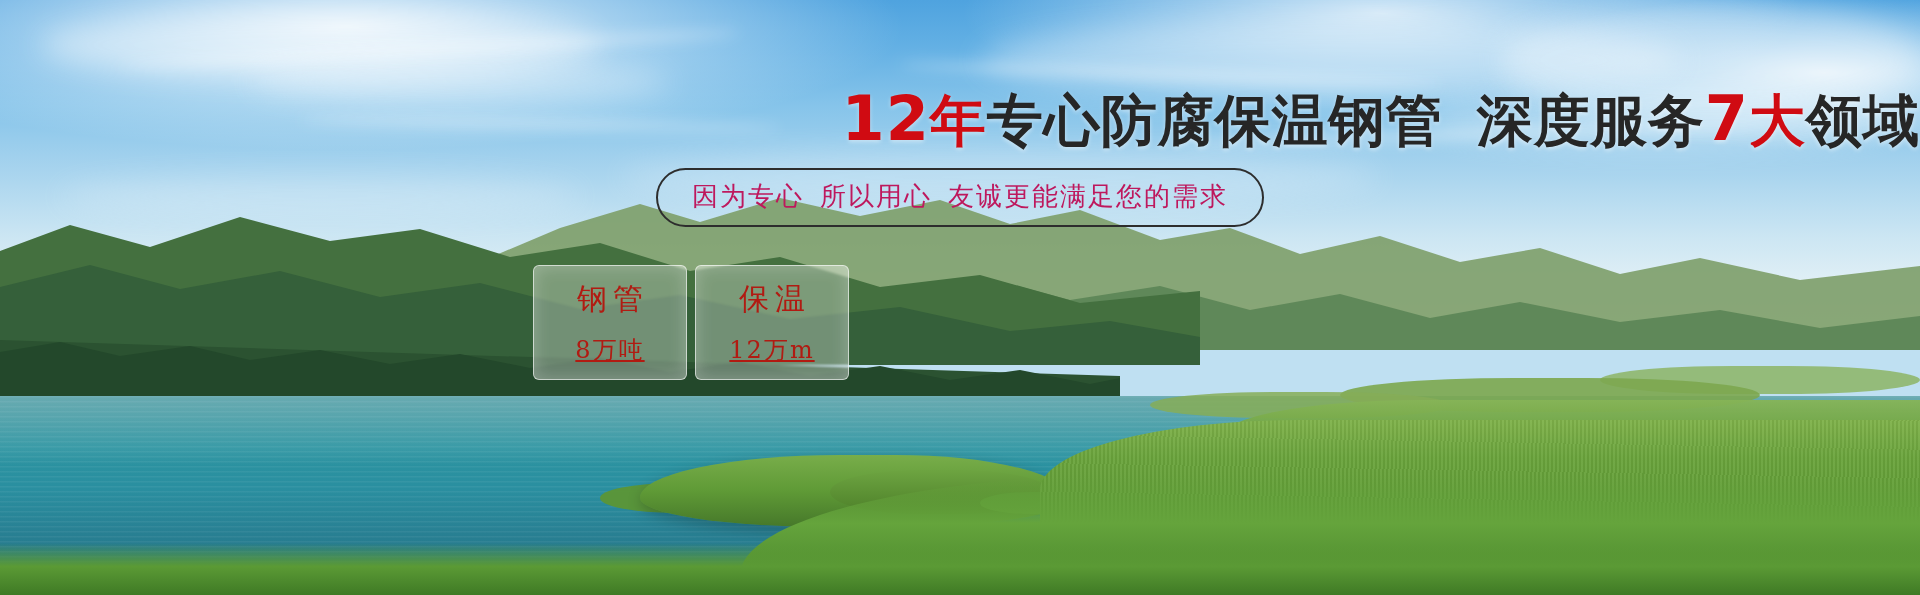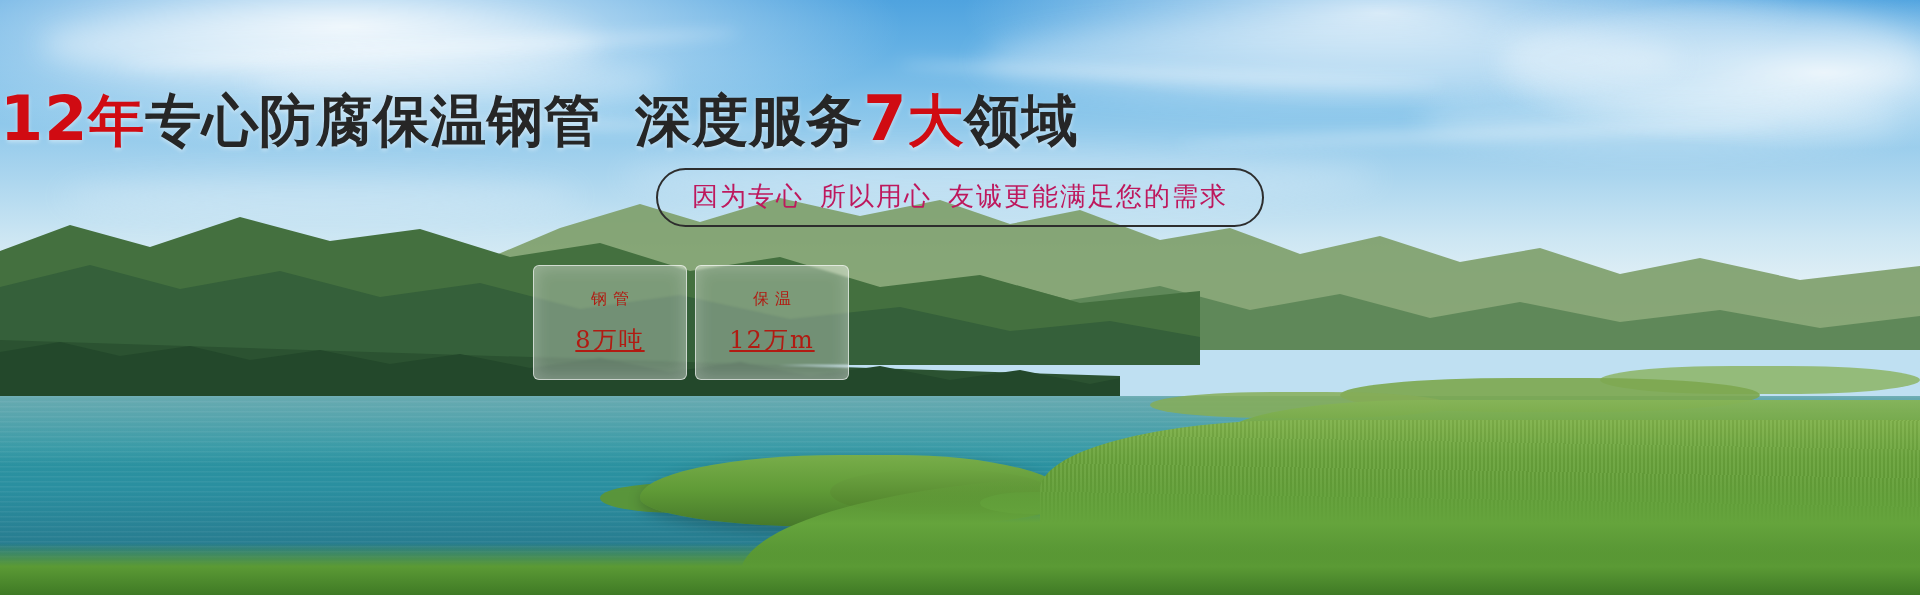--- a/index.html
+++ b/index.html
@@ -113,21 +113,21 @@
   }
   .grass-front-r{
     position:absolute;right:0;bottom:0;width:1180px;height:120px;
     background:linear-gradient(180deg, rgba(110,170,70,0) 0%, #65a43c 40%, #46832a 100%);
     border-top-left-radius:400px 100px;
   }
 
   
   .headline{
     position:absolute;left:0;top:88px;width:1920px;
-    text-align:left;
+    text-align:right;
     font-size:56px;
     font-weight:bold;
     letter-spacing:1px;
     line-height:1;
     color:#262626;
     white-space:nowrap;
     text-shadow:0 2px 4px rgba(255,255,255,.45);
   }
   .headline .red{color:#d00b12;}
   .headline .num{font-size:62px;}
@@ -159,21 +159,21 @@
     background:rgba(255,255,255,.30);
     backdrop-filter:blur(1px);
     display:flex;
     flex-direction:column;
     align-items:center;
     justify-content:center;
     gap:14px;
     box-shadow:inset 0 0 18px rgba(255,255,255,.25);
   }
   .card-label{
-    font-size:16px;
+    font-size:30px;
     color:#b11b12;
     letter-spacing:6px;
     text-indent:6px;
     font-family:Liberation Sans, sans-serif;
   }
   .card-value{
     font-size:24px;
     color:#b11b12;
     letter-spacing:2px;
     font-family:"DejaVu Serif","Liberation Serif",serif;

